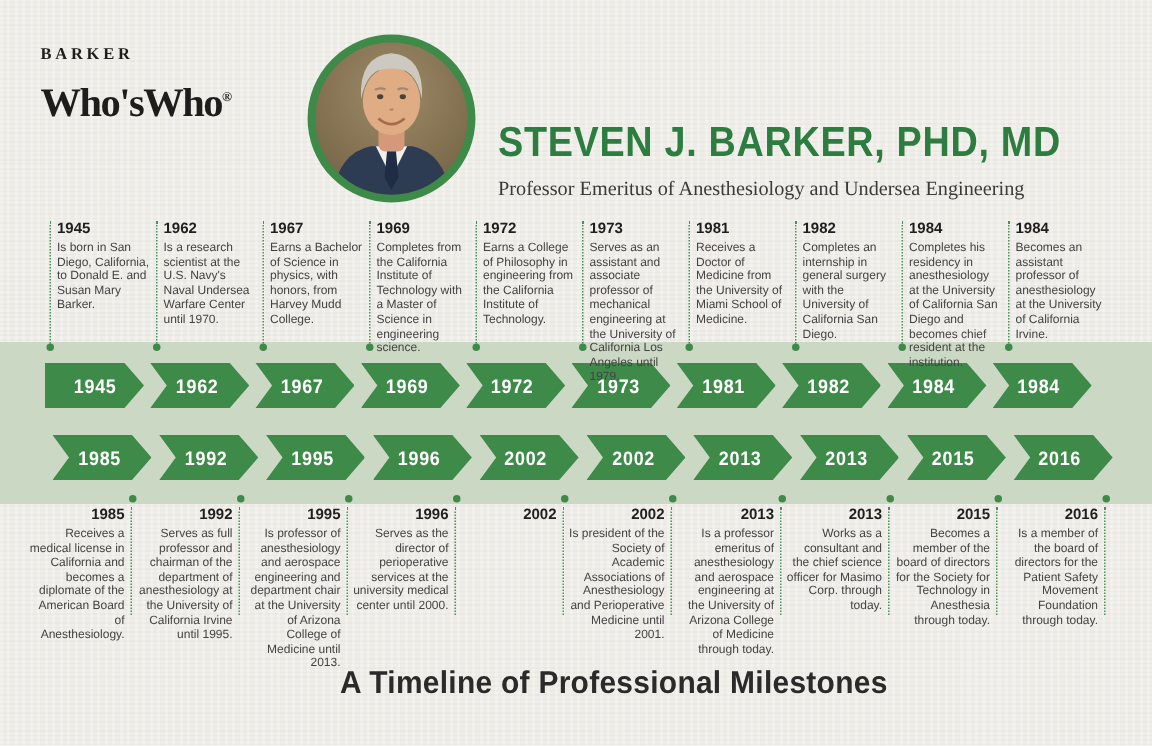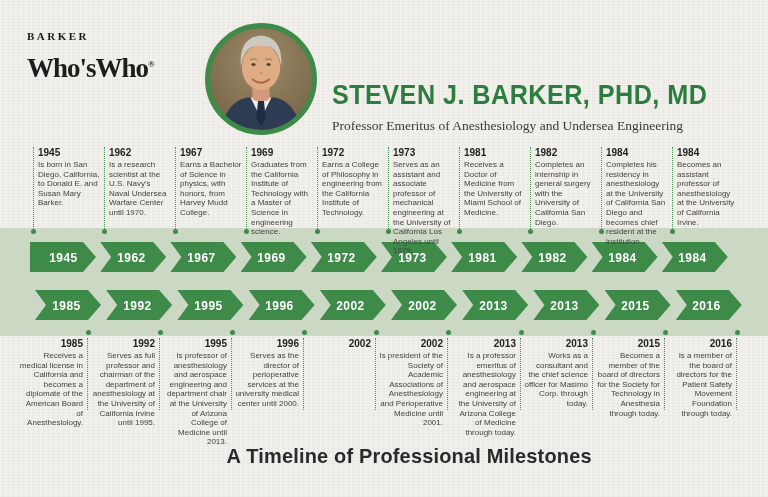--- a/index.html
+++ b/index.html
@@ -178,21 +178,21 @@
       <div class="top-col" style="left: 104px;">
     <div class="m-year">1962</div>
     <div class="m-text">Is a research scientist at the U.S. Navy's Naval Undersea Warfare Center until 1970.</div>
   </div>
       <div class="top-col" style="left: 175px;">
     <div class="m-year">1967</div>
     <div class="m-text">Earns a Bachelor of Science in physics, with honors, from Harvey Mudd College.</div>
   </div>
       <div class="top-col" style="left: 246px;">
     <div class="m-year">1969</div>
-    <div class="m-text">Graduates from the California Institute of Technology with a Master of Science in engineering science.</div>
+    <div class="m-text">Completes from the California Institute of Technology with a Master of Science in engineering science.</div>
   </div>
       <div class="top-col" style="left: 317px;">
     <div class="m-year">1972</div>
     <div class="m-text">Earns a College of Philosophy in engineering from the California Institute of Technology.</div>
   </div>
       <div class="top-col" style="left: 388px;">
     <div class="m-year">1973</div>
     <div class="m-text">Serves as an assistant and associate professor of mechanical engineering at the University of California Los Angeles until 1979.</div>
   </div>
       <div class="top-col" style="left: 459px;">

